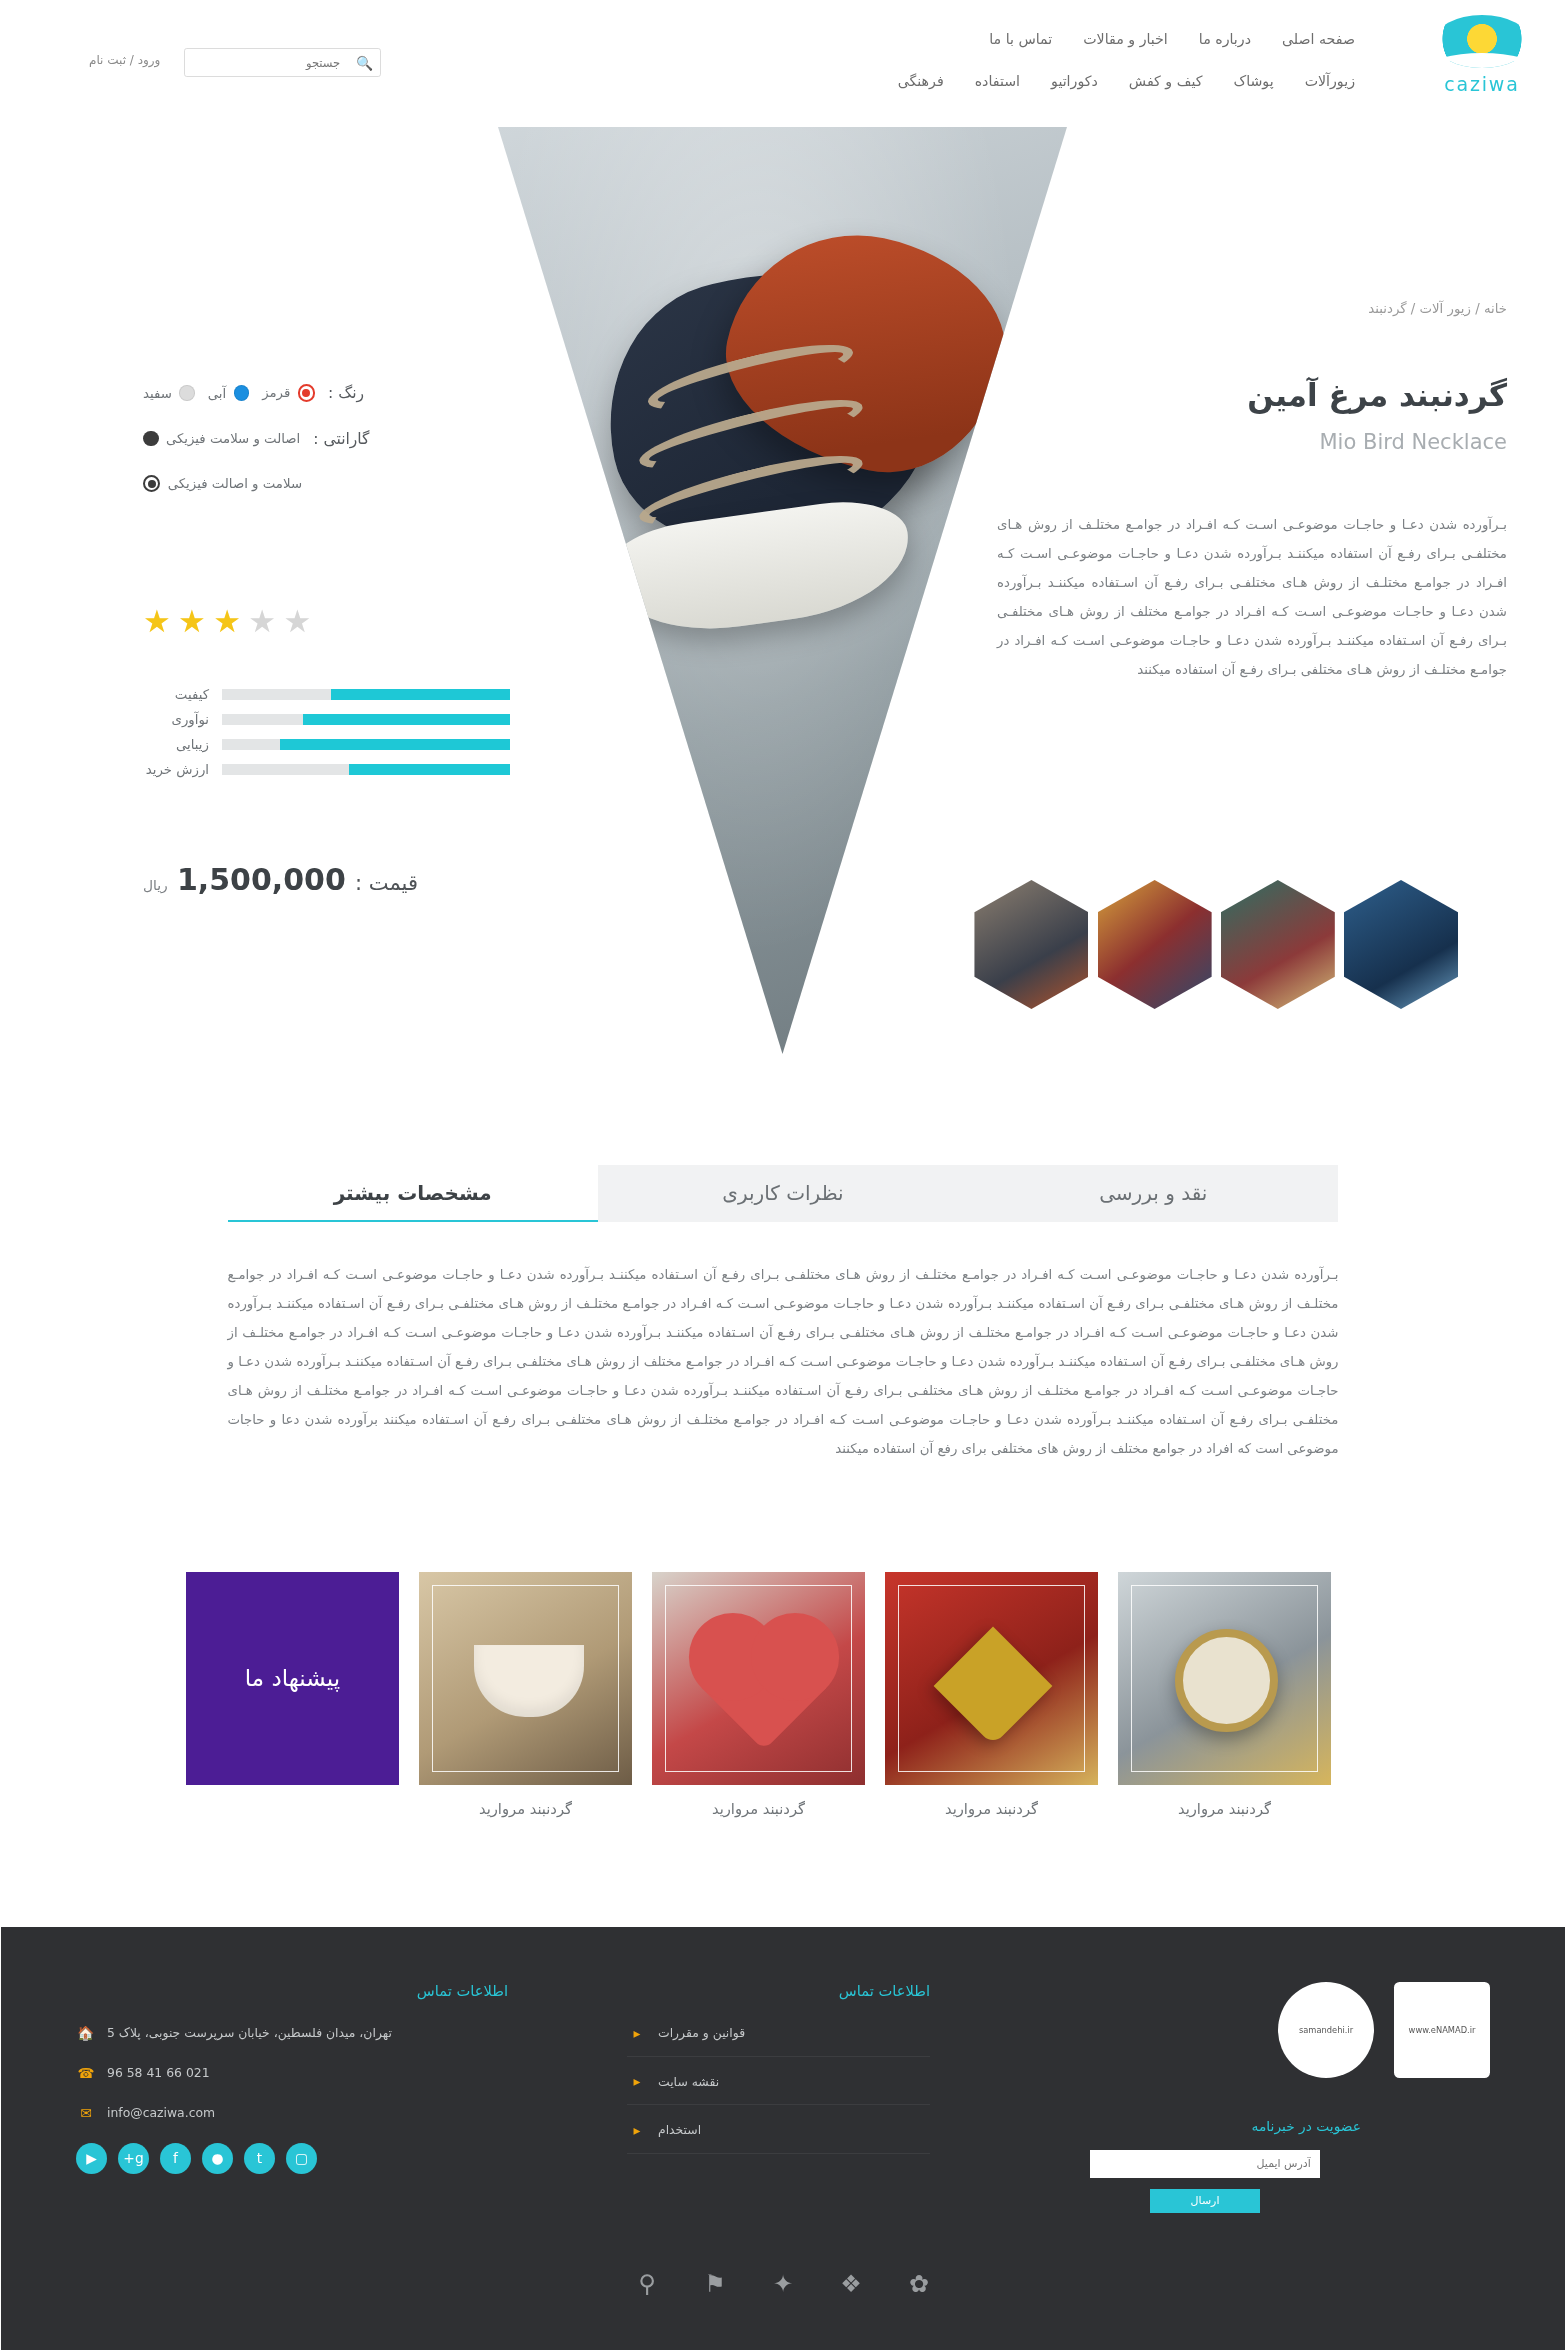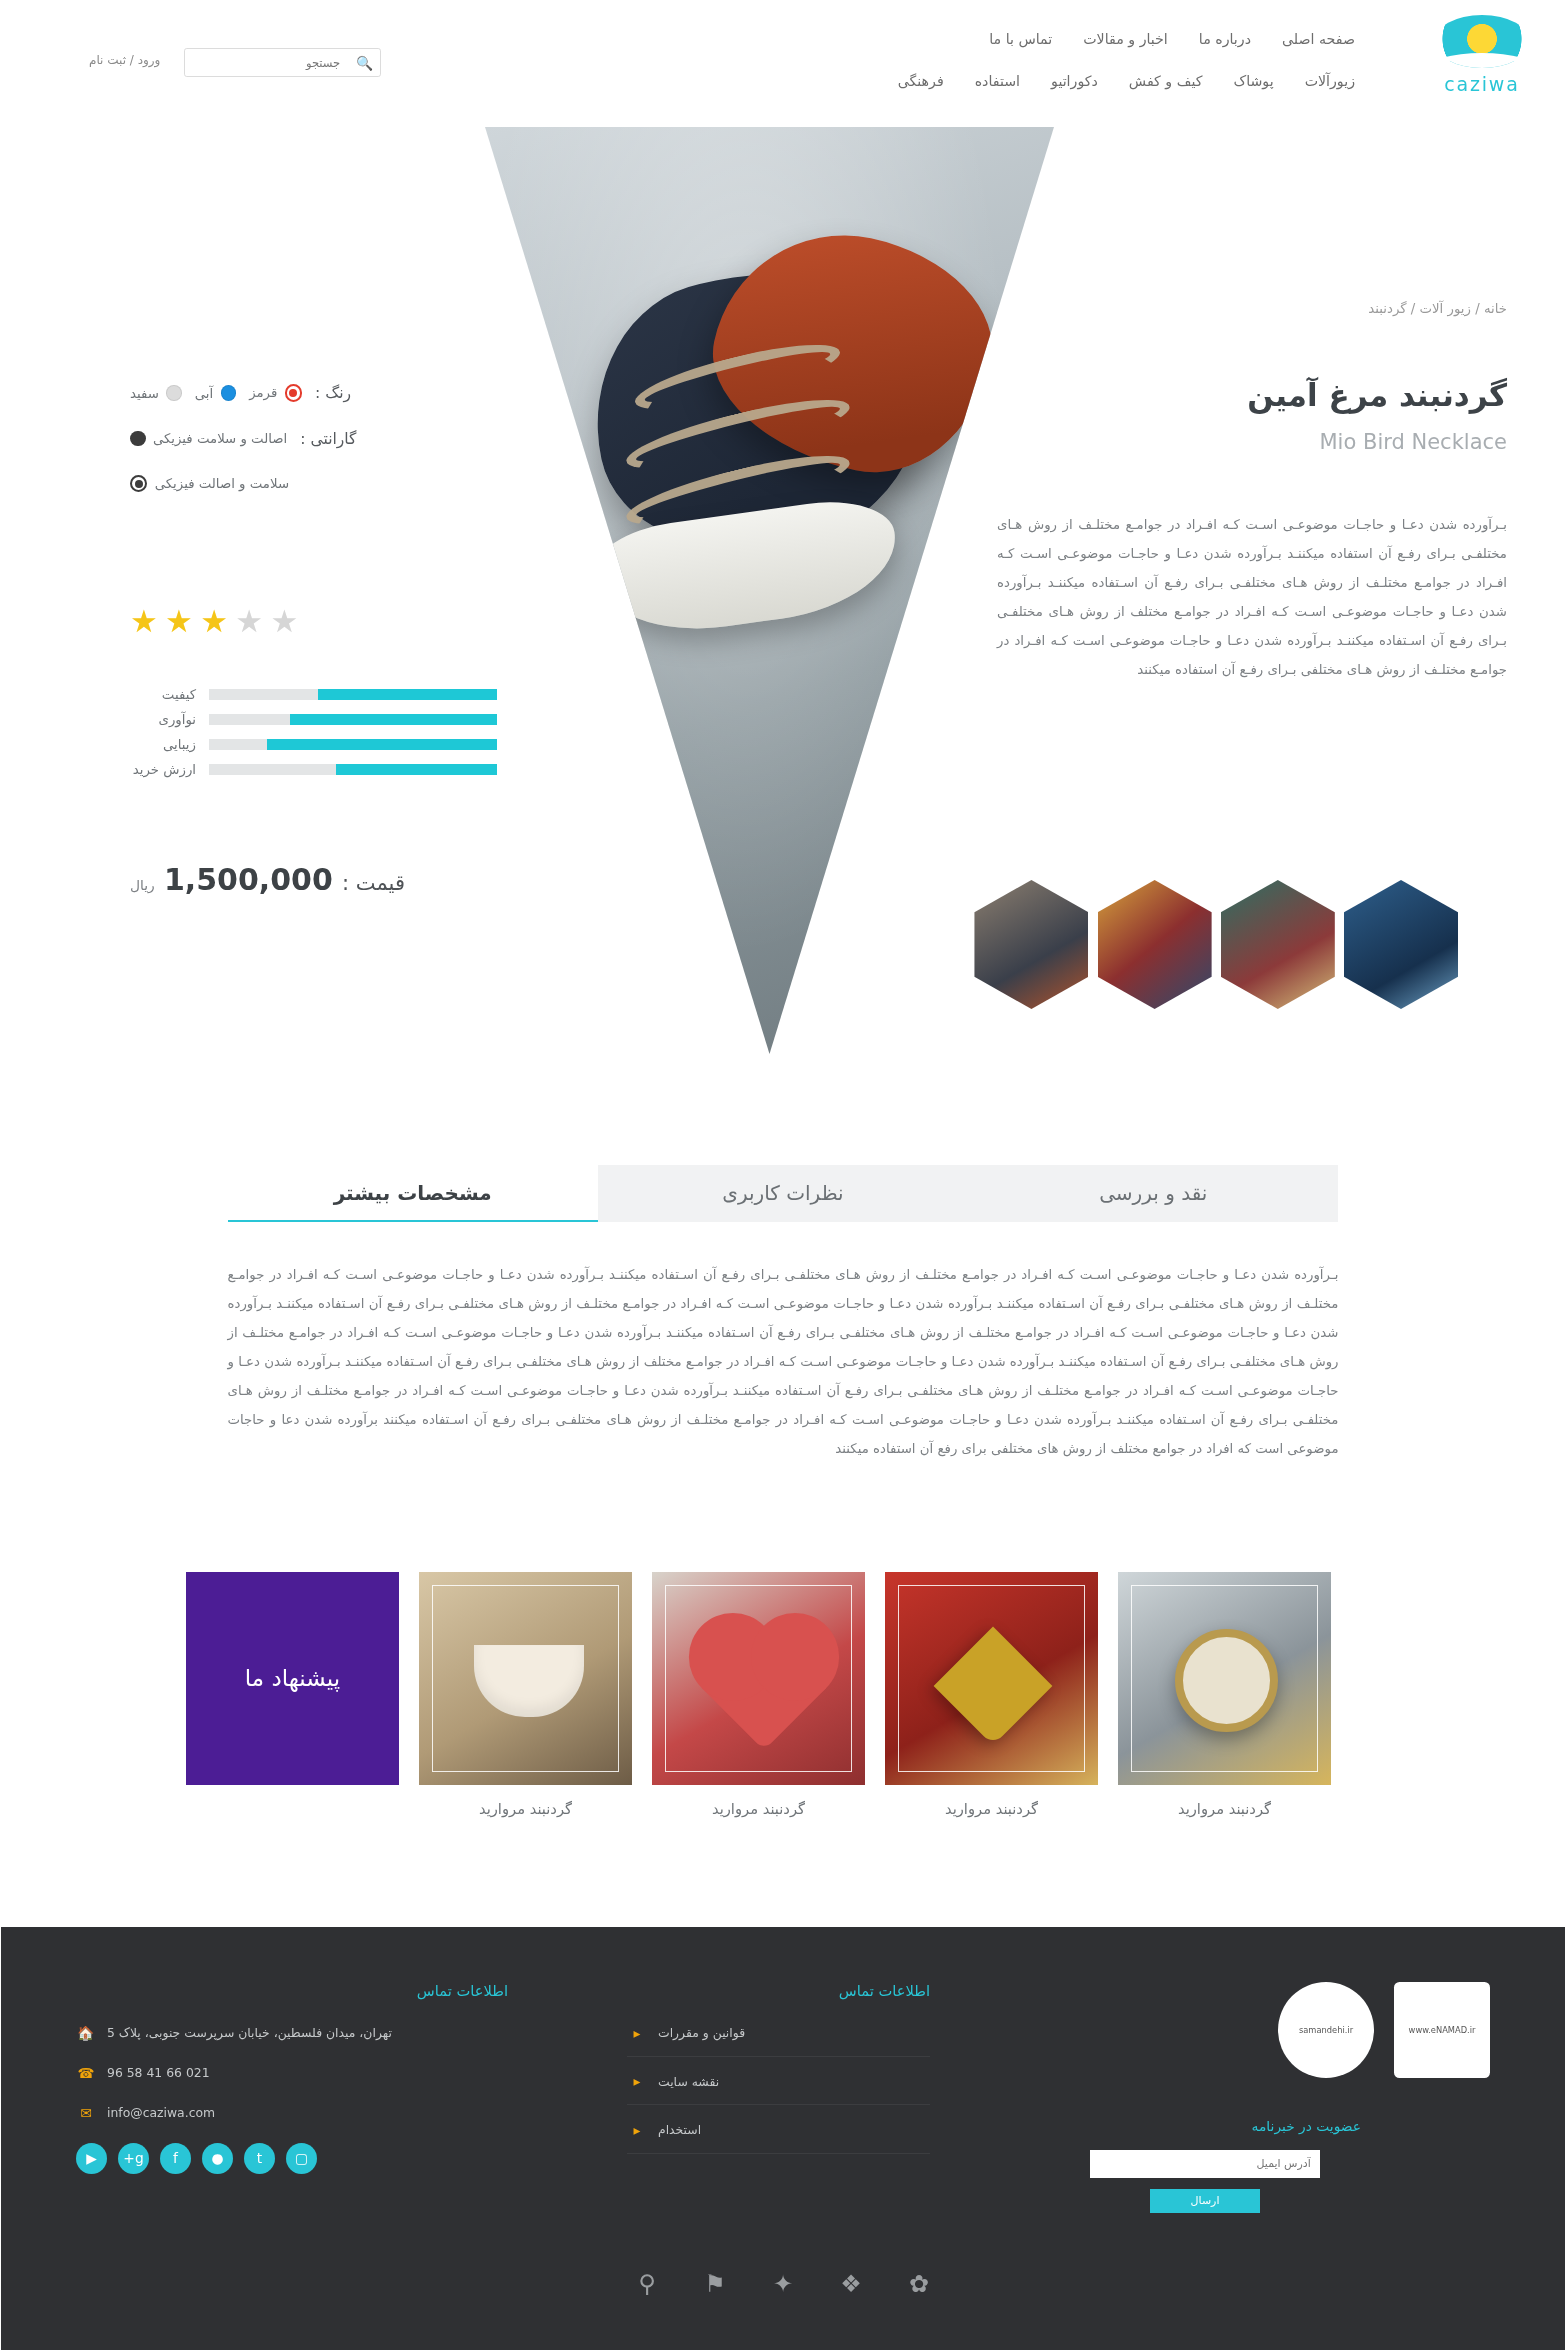--- a/index.html
+++ b/index.html
@@ -74,20 +74,21 @@
   .auth-links {
     position: absolute; top: 53px; left: 61px;
     font-size: 12px; color: #8b8b8b; white-space: nowrap; margin-left: 28px;
   }
 
   
   .hero {
     position: relative;
     height: 854px;
     background: #ffffff;
+    margin-left: 13px;
   }
   .triangle {
     position: absolute;
     top: 0; left: 485px;
     width: 569px; height: 927px;
     -webkit-clip-path: polygon(0 0, 100% 0, 50% 100%);
     clip-path: polygon(0 0, 100% 0, 50% 100%);
     background:
       radial-gradient(ellipse at 45% 28%, rgba(255,255,255,.35), rgba(0,0,0,0) 60%),
       linear-gradient(160deg, #cfd6da 0%, #b7c0c5 30%, #8e9a9f 60%, #6d787d 100%);

